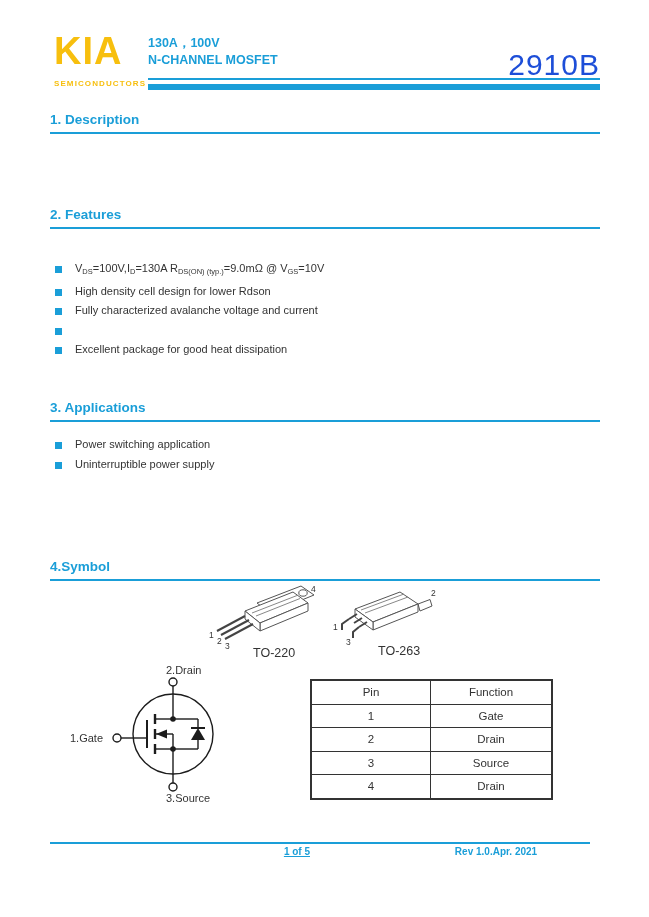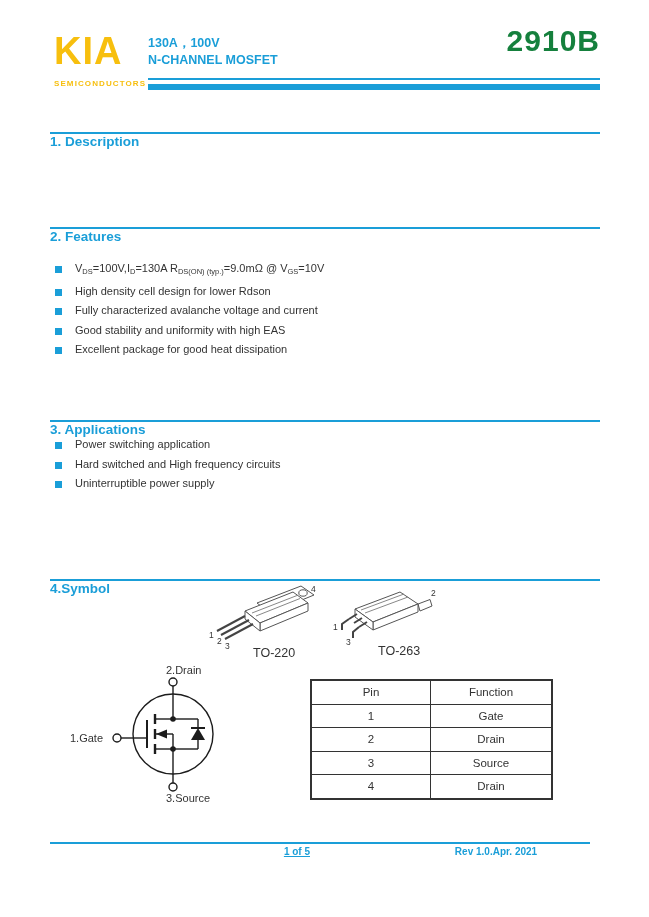--- a/index.html
+++ b/index.html
@@ -8,27 +8,27 @@
     font-family:"Liberation Sans","DejaVu Sans",sans-serif;color:#333;
     overflow:hidden;
   }
   
   .logo{position:absolute;left:54px;top:30px;color:#f7bf0e;font-weight:bold;
         font-size:38px;line-height:42px;letter-spacing:1px;}
   .logo-sub{position:absolute;left:54px;top:79px;color:#f7bf0e;font-size:8px;
         font-weight:bold;letter-spacing:1.1px;text-align:center;}
   .hdr-sub{position:absolute;left:148px;top:35px;color:#1a9ed8;font-size:12.5px;
         font-weight:bold;line-height:16.5px;}
-  .hdr-part{position:absolute;left:420px;top:24px;width:180px;text-align:right;
-        color:#15803d;font-size:30px;font-weight:bold;letter-spacing:1px;}
+  .hdr-part{position:absolute;left:420px;top:48px;width:180px;text-align:right;
+        color:#1d4ed8;font-size:30px;font-weight:normal;letter-spacing:1px;}
   .rule{position:absolute;background:#1a9ed8;}
   .hdr-rule-thin{left:148px;top:78px;width:452px;height:2px;}
   .hdr-rule-thick{left:148px;top:84px;width:452px;height:6px;}
   
-  .sec-title{position:absolute;left:50px;color:#1a9ed8;font-size:13.5px;font-weight:bold;margin-top:22px;}
+  .sec-title{position:absolute;left:50px;color:#1a9ed8;font-size:13.5px;font-weight:bold;}
   .sec-rule{position:absolute;left:50px;width:550px;height:2px;background:#1a9ed8;}
   .para{position:absolute;left:50px;top:158px;width:556px;font-size:11px;
         line-height:17.5px;color:#333;text-indent:33px;}
   .blist{position:absolute;left:55px;margin:0;padding:0;list-style:none;width:545px;}
   .blist li{display:flex;align-items:flex-start;min-height:19.6px;font-size:11px;color:#333;}
   .blist li.gap{margin-bottom:3px;text-align:center;}
   .blt{flex:0 0 7px;width:7px;height:7px;background:#1a9ed8;margin-top:4px;margin-right:13px;}
   .sb{font-size:7.5px;vertical-align:-2px;}
   
   .pkg-svg{position:absolute;left:195px;top:583px;}
@@ -74,38 +74,33 @@
     <li>
       <span class="blt"></span>
       <span>High density cell design for lower Rdson</span>
     </li>
     <li>
       <span class="blt"></span>
       <span>Fully characterized avalanche voltage and current</span>
     </li>
     <li>
       <span class="blt"></span>
-      <span>Good stability and uniformity with high EAS</span>
     </li>
     <li>
       <span class="blt"></span>
       <span>Excellent package for good heat dissipation</span>
     </li>
   </ul>
 
   <div class="sec-title" style="top:400px">3. Applications</div>
   <div class="sec-rule" style="top:420px"></div>
   <ul class="blist" style="top:438px">
     <li>
       <span class="blt"></span>
       <span>Power switching application</span>
-    </li>
-    <li>
-      <span class="blt"></span>
-      <span>Hard switched and High frequency circuits</span>
     </li>
     <li>
       <span class="blt"></span>
       <span>Uninterruptible power supply</span>
     </li>
   </ul>
 
   <div class="sec-title" style="top:559px">4.Symbol</div>
   <div class="sec-rule" style="top:579px"></div>
 

